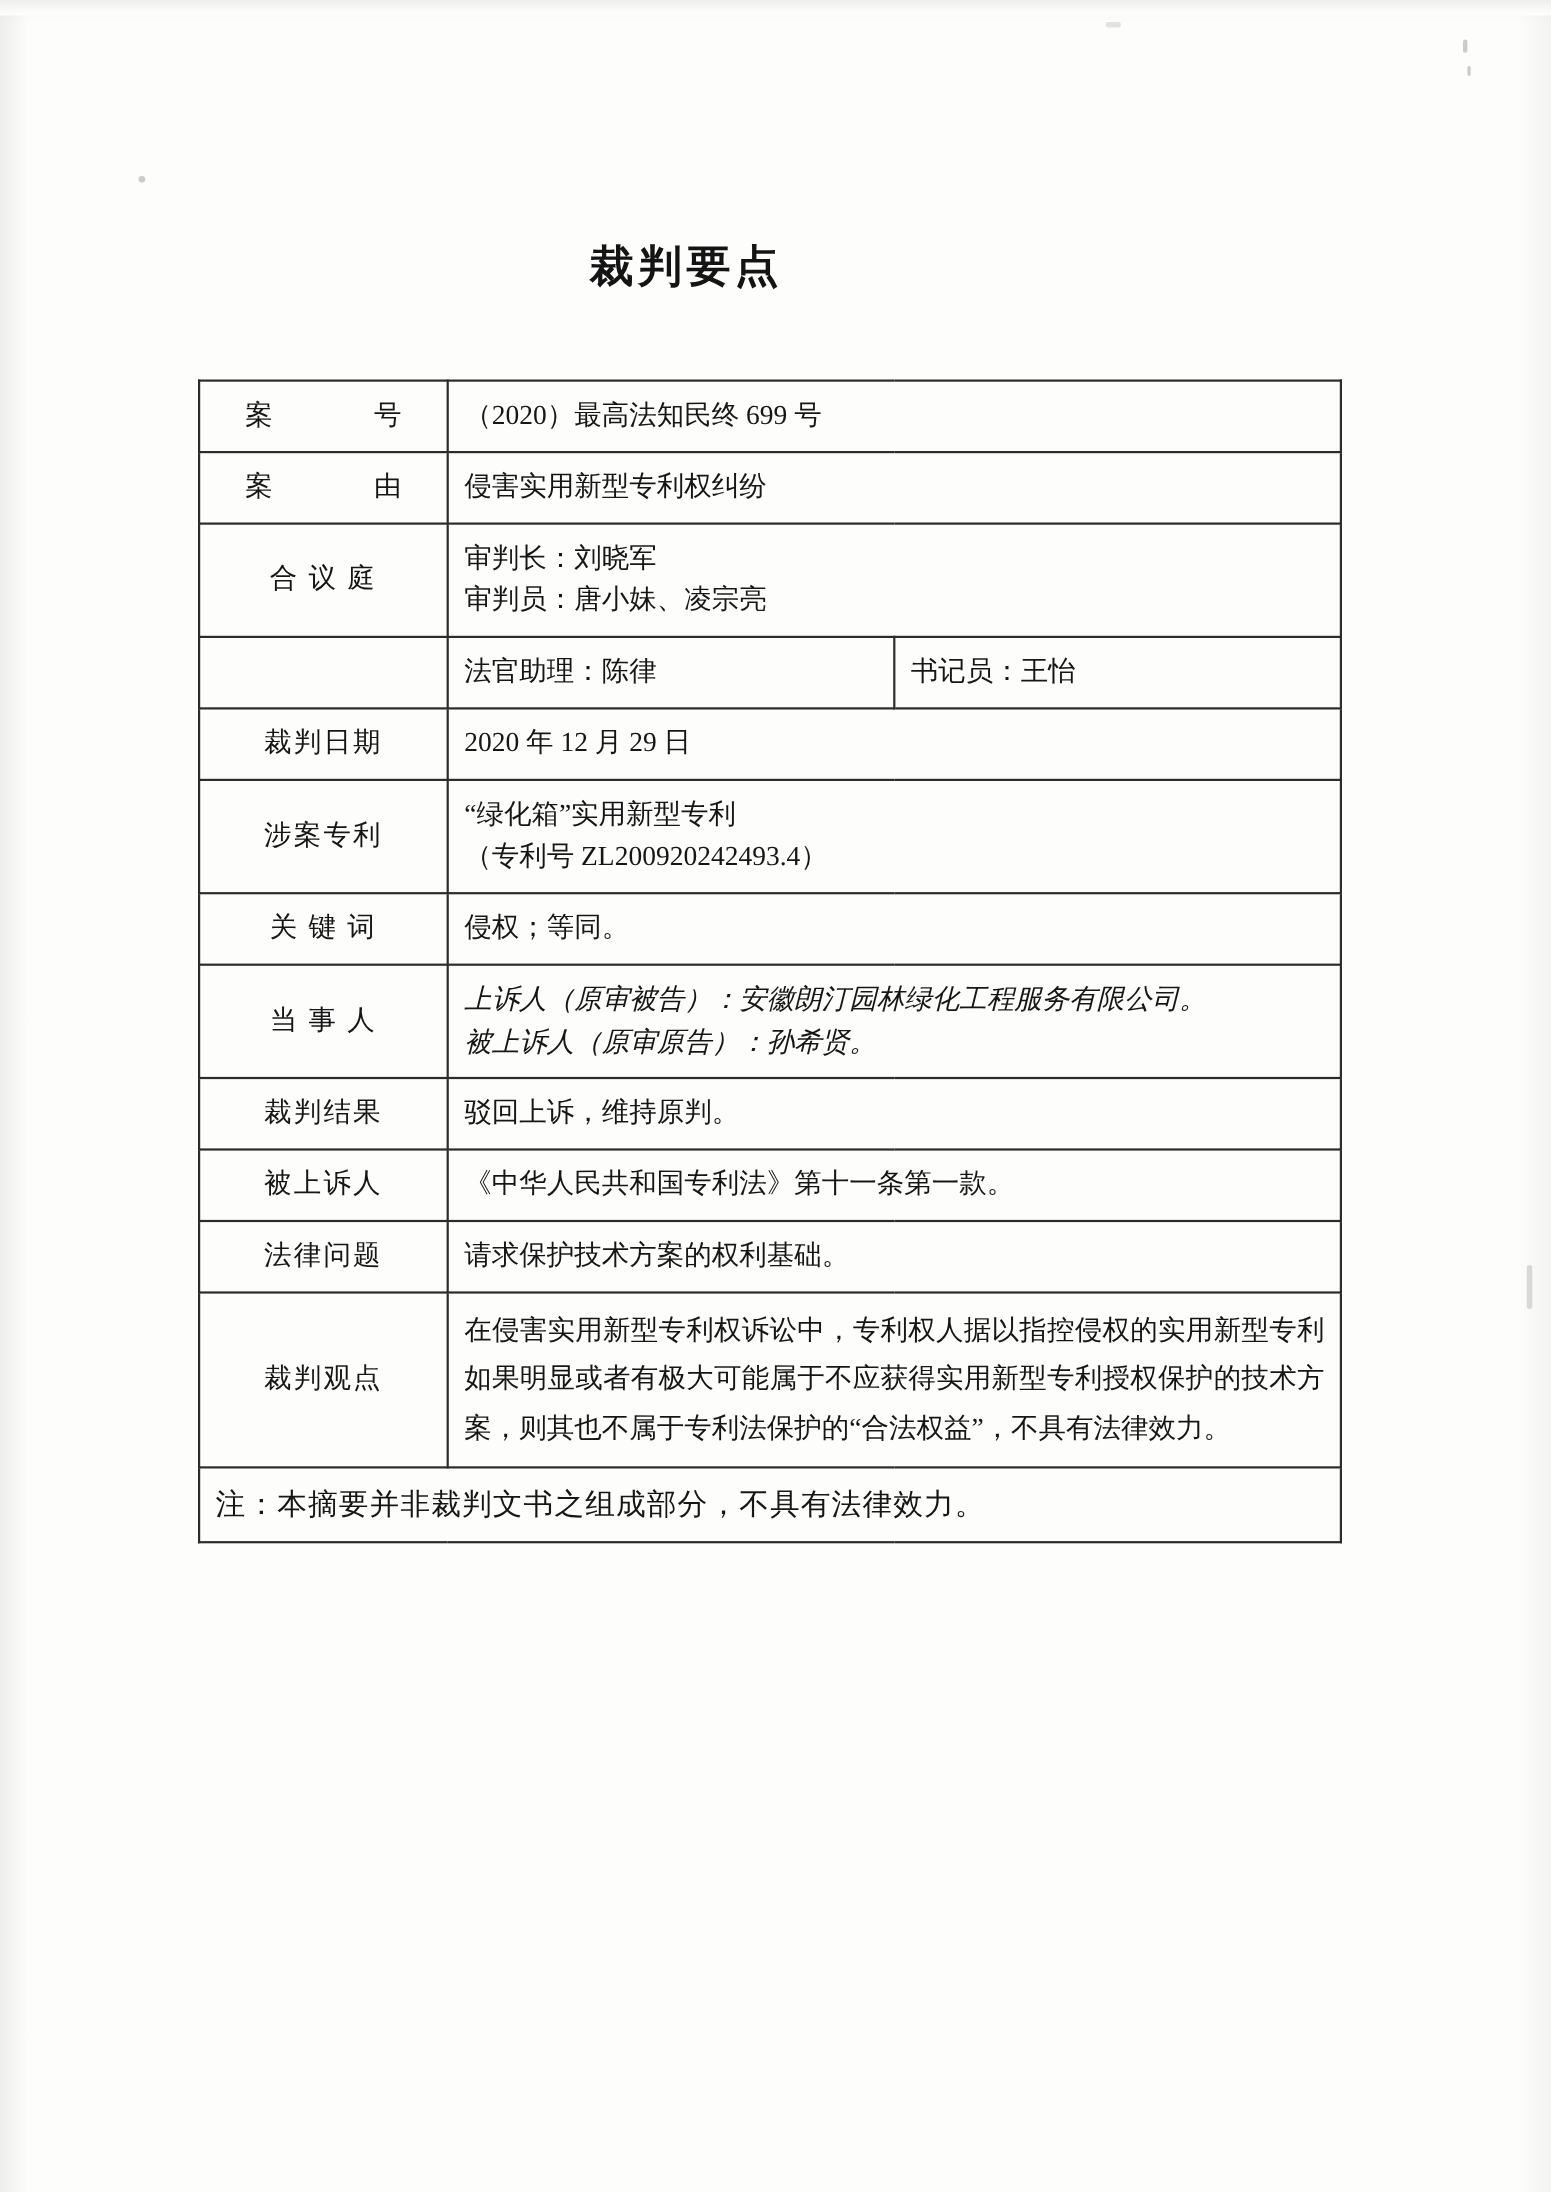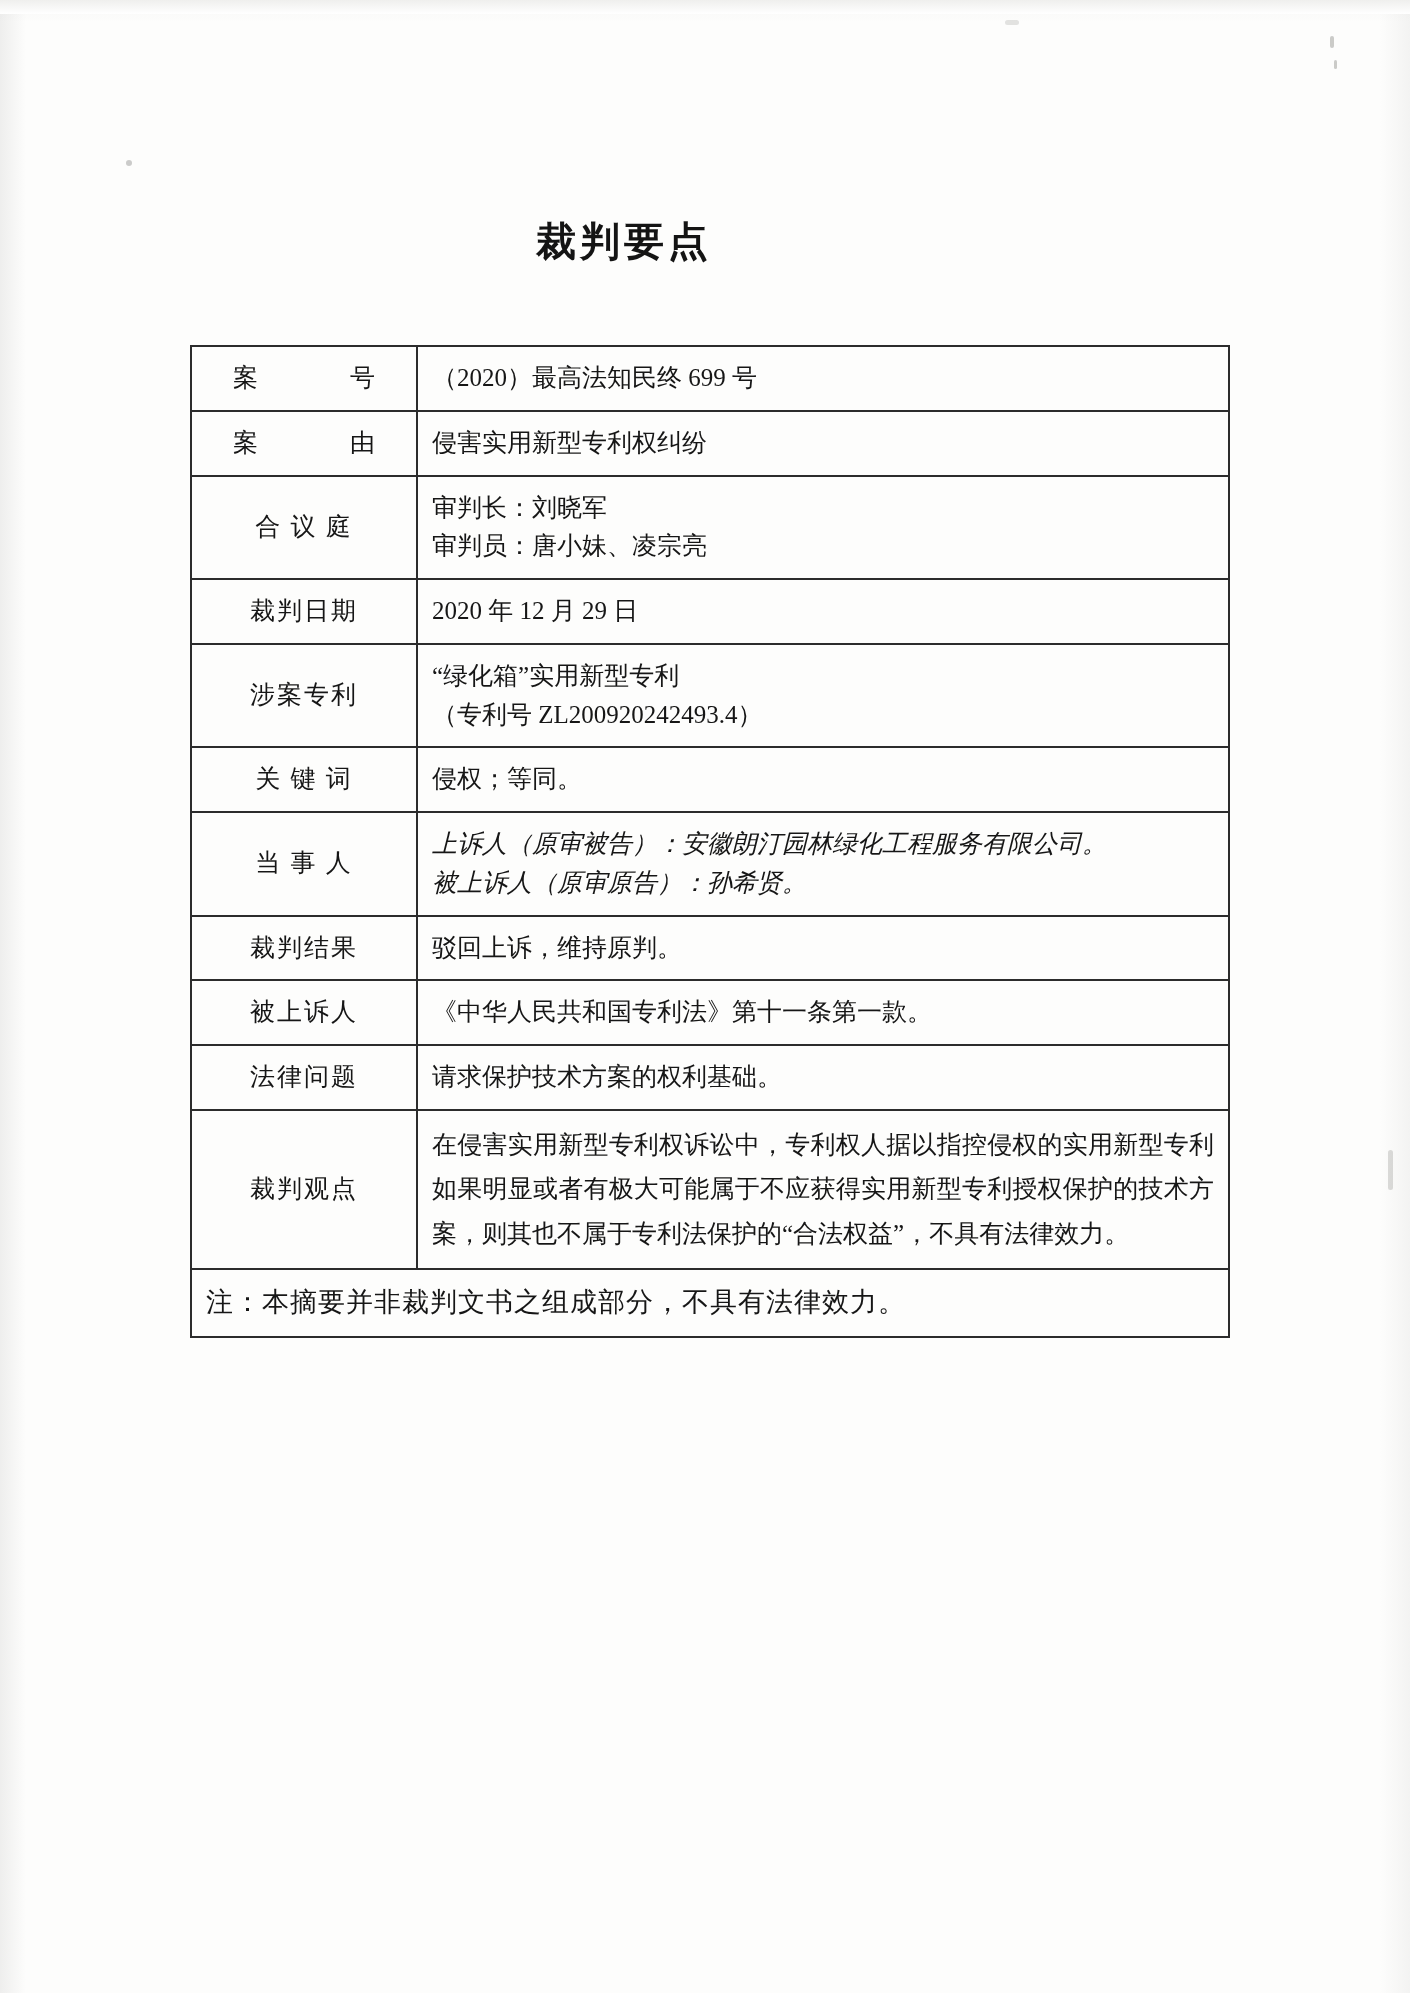--- a/index.html
+++ b/index.html
@@ -60,21 +60,20 @@
     width: 1040px;
   }
 
   table.summary {
     border-collapse: collapse;
     width: 100%;
     table-layout: fixed;
     font-size: 25px;
     line-height: 1.55;
     color: #161616;
-    margin-left: 10px;
   }
   table.summary td {
     border: 2px solid #2c2c2c;
     padding: 12px 14px;
     vertical-align: middle;
   }
   td.label {
     width: 196px;
     text-align: center;
     letter-spacing: 2px;
@@ -147,20 +146,29 @@
         </tr>
 
         <tr>
           <td class="label">合 议 庭</td>
           <td class="value" colspan="2">
             <span class="line">审判长：刘晓军</span>
             <span class="line">审判员：唐小妹、凌宗亮</span>
           </td>
         </tr>
 
+        <tr>
+          <td class="label">&nbsp;</td>
+          <td class="value">
+            <span class="line">法官助理：陈律</span>
+          </td>
+          <td class="value">
+            <span class="line">书记员：王怡</span>
+          </td>
+        </tr>
 
         <tr>
           <td class="label">裁判日期</td>
           <td class="value" colspan="2">
             <span class="line">2020 年 12 月 29 日</span>
           </td>
         </tr>
 
         <tr>
           <td class="label">涉案专利</td>

